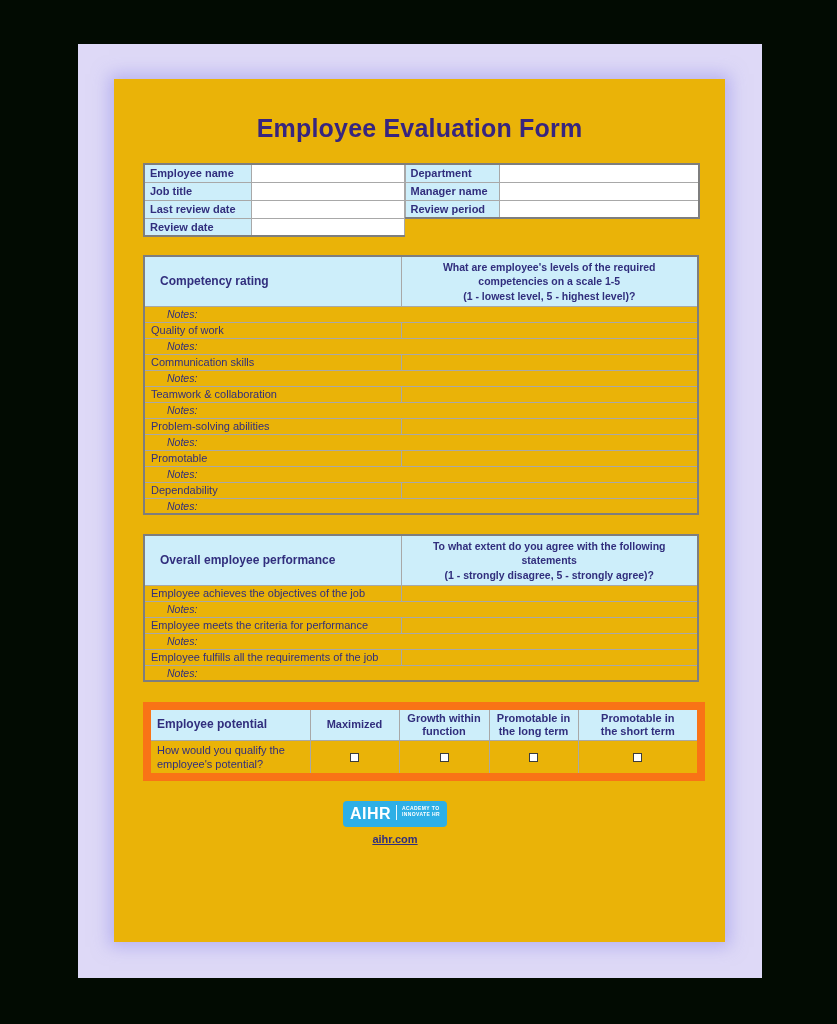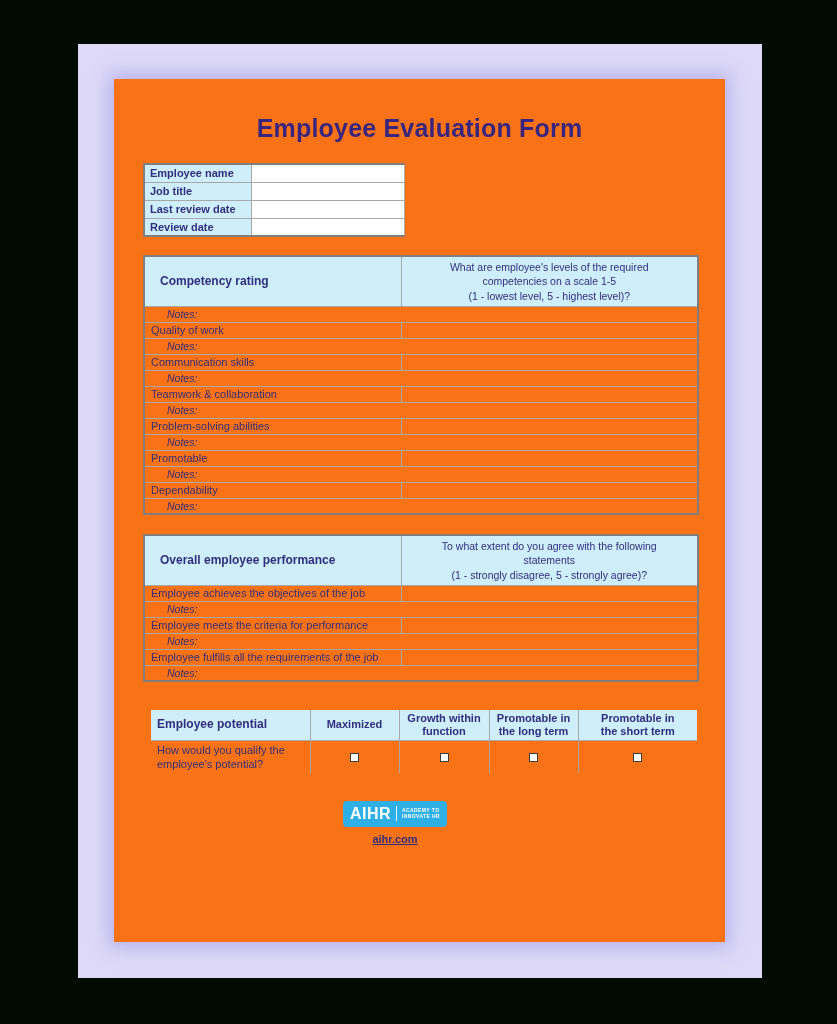--- a/index.html
+++ b/index.html
@@ -9,21 +9,21 @@
     background:#020B02;
     font-family:"Liberation Sans", sans-serif;
     position:relative;
   }
   .frame {
     position:absolute; left:78px; top:44px; width:684px; height:934px;
     background:#DED9F7;
   }
   .sheet {
     position:absolute; left:36px; top:35px; width:611px; height:863px;
-    background:#f97316;
+    background:#eab308;
     box-shadow:0 0 16px 5px rgba(152,146,232,0.55);
   }
   h1.title {
     margin:33px 0 0 0; text-align:center;
     font-size:25px; line-height:32px; font-weight:bold; color:#37257F;
     letter-spacing:0.2px;
   }
   .content { width:504px; margin:19px 28px 0 29px; }
 
   table { border-collapse:collapse; table-layout:fixed; color:#312E7D; }
@@ -35,38 +35,38 @@
   table.info-right { width:294px; border:2px solid #7E7E7E; border-left:1px solid #A8A8A8; }
   .info-wrap td { height:18px; }
   td.lbl { background:#CDEEFA; font-weight:bold; font-size:11px; padding:0 4px 0 5px; }
   td.val { background:#fff; }
 
   
   table.rating { width:554px; border:2px solid #7E7E7E; margin-top:18px; }
   table.rating.perf { margin-top:19px; }
   .rating th { background:#CDEEFA; height:50px; vertical-align:middle; }
   .rating th.hl { text-align:left; padding-left:15px; font-size:12px; }
-  .rating th.hr { text-align:center; font-size:10.5px; line-height:14.5px; white-space:pre-line; font-weight:normal; }
+  .rating th.hr { text-align:center; font-size:10.5px; line-height:14.5px; white-space:pre-line; font-weight:bold; }
   .rating td { height:16px; }
   .rating td.item { font-size:11px; padding:1px 4px 1px 6px; }
   .rating td.notes { font-style:italic; font-size:10.5px; padding:1px 4px 1px 22px; }
 
   
   table.potential { width:554px; border:8px solid #f97316; margin-top:20px; }
   .potential th { background:#CDEEFA; height:34px; font-size:11px; line-height:13px;
                   white-space:pre-line; text-align:center; vertical-align:middle; }
   .potential th.hl { text-align:left; padding-left:6px; font-size:12px; }
   .potential td.q { font-size:11px; line-height:14px; padding:2px 4px 2px 6px;
                     white-space:pre-line; height:30px; }
   .potential td.cb { text-align:center; vertical-align:middle; }
   .checkbox { display:inline-block; width:9px; height:9px; border:1.5px solid #3C3C3C; background:#fff; }
 
   
   .footer { text-align:center; margin-top:20px; }
-  .badge { display:inline-flex; align-items:center; gap:5px;
+  .badge { display:inline-flex; gap:5px;
            background:#2EAFE6; border-radius:4px; padding:4px 7px 5px 7px; }
   .badge .main { color:#fff; font-weight:bold; font-size:16px; letter-spacing:0.5px; line-height:17px; }
   .badge .sep { width:1px; height:15px; background:rgba(255,255,255,0.9); }
   .badge .tag { color:#fff; font-weight:bold; font-size:5px; line-height:6px;
                 letter-spacing:0.4px; white-space:pre-line; text-align:left; }
   .site { display:inline-block; margin-top:6px; font-size:11px; font-weight:bold;
           color:#312E7D; text-decoration:underline; }
 </style>
 </head>
 <body>
@@ -92,20 +92,40 @@
           <tr>
             <td class="lbl">Job title</td>
             <td class="val"></td>
           </tr>
           <tr>
             <td class="lbl">Last review date</td>
             <td class="val"></td>
           </tr>
           <tr>
             <td class="lbl">Review date</td>
+            <td class="val"></td>
+          </tr>
+        </tbody>
+          </table>
+        <table class="info-right">
+          <colgroup>
+              <col style="width:94px">
+              <col style="width:200px">
+            </colgroup>
+          <tbody>
+              <tr>
+            <td class="lbl">Department</td>
+            <td class="val"></td>
+          </tr>
+          <tr>
+            <td class="lbl">Manager name</td>
+            <td class="val"></td>
+          </tr>
+          <tr>
+            <td class="lbl">Review period</td>
             <td class="val"></td>
           </tr>
         </tbody>
           </table>
       </div>
 
       <table class="rating">
         <colgroup>
             <col style="width:257px">
             <col style="width:297px">

